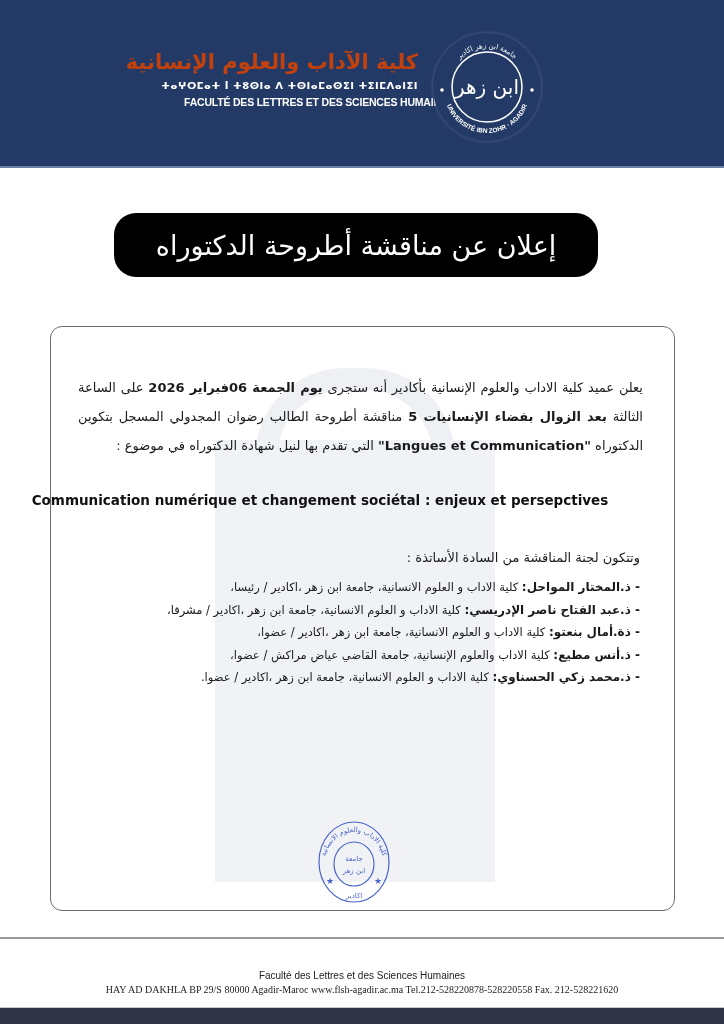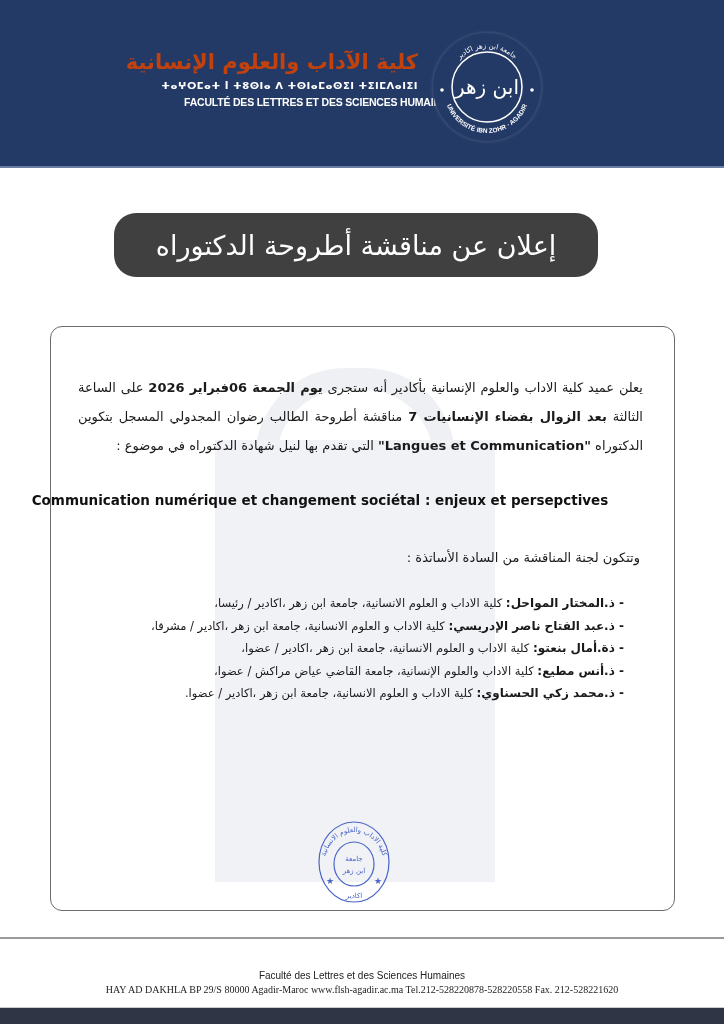--- a/index.html
+++ b/index.html
@@ -6,33 +6,33 @@
   body { width:724px; height:1024px; position:relative; background:#ffffff; overflow:hidden;
          font-family:"DejaVu Sans", sans-serif; }
   .header { position:absolute; left:0; top:0; width:724px; height:166px; background:#243a66; }
   .header-line { position:absolute; left:0; top:166px; width:724px; height:2px; background:#6a7fa3; }
   .fac-ar { position:absolute; right:306px; top:50px; color:#c2410c; font-size:21px; font-weight:bold; direction:rtl; white-space:nowrap; font-family:"DejaVu Sans", sans-serif; }
   .fac-tif { position:absolute; right:306px; top:80px; color:#fff; font-size:10px; font-weight:bold; white-space:nowrap; letter-spacing:0.5px; }
   .fac-fr { position:absolute; left:184px; top:96px; color:#fff; font-size:10.5px; font-weight:bold; white-space:nowrap; font-family:"Liberation Sans", sans-serif; letter-spacing:-0.2px; }
   .logo { position:absolute; left:428px; top:28px; width:118px; height:118px; }
 
   .title-pill { position:absolute; left:114px; top:213px; width:484px; height:64px; border-radius:22px;
-                background:#404040; color:#fff; display:flex; align-items:center; justify-content:center;
+                background:#000000; color:#fff; display:flex; align-items:center; justify-content:center;
                 font-size:27px; direction:rtl; white-space:nowrap; }
 
   .box { position:absolute; left:50px; top:326px; width:625px; height:585px; border:1.5px solid #6b6b6b; border-radius:12px; box-sizing:border-box; }
   .wm-handle { position:absolute; left:255px; top:368px; width:200px; height:160px; border:22px solid #eef0f4; border-bottom:none; border-radius:90px 90px 0 0; box-sizing:border-box; }
   .wm-body { position:absolute; left:215px; top:440px; width:280px; height:442px; background:#f0f2f6; }
 
   .para { position:absolute; left:78px; top:373px; width:565px; direction:rtl; text-align:justify; font-size:13px; line-height:29px; color:#1a1a1a; font-family:"DejaVu Sans", sans-serif; }
   .para b { font-weight:bold; }
   .para .fr { font-family:"DejaVu Sans", sans-serif; font-weight:bold; direction:ltr; unicode-bidi:embed; }
   .subject { position:absolute; left:0; top:492px; width:640px; text-align:center; font-family:"DejaVu Sans", sans-serif; font-weight:bold; font-size:13.5px; color:#111; }
   .jury-intro { position:absolute; right:84px; top:550px; direction:rtl; font-size:13px; color:#1a1a1a; white-space:nowrap; }
-  .jury { position:absolute; right:84px; top:576px; direction:rtl; list-style:none; margin:16px; padding:0; }
+  .jury { position:absolute; right:84px; top:576px; direction:rtl; list-style:none; margin:0; padding:0; }
   .jury li { font-size:11.5px; line-height:22.5px; color:#1a1a1a; white-space:nowrap; }
   .jury li b { font-weight:bold; font-size:12px; }
 
   .stamp { position:absolute; left:316px; top:816px; width:76px; height:88px; }
 
   .footer-line { position:absolute; left:0; top:937px; width:724px; height:1.5px; background:#9a9a9a; }
   .footer-1 { position:absolute; left:0; top:970px; width:724px; text-align:center; font-family:"Liberation Sans", sans-serif; font-size:10px; color:#222; }
   .footer-2 { position:absolute; left:0; top:984px; width:724px; text-align:center; font-family:Liberation Serif, serif; font-size:10px; color:#222; }
   .bottom-band { position:absolute; left:0; top:1007px; width:724px; height:17px; background:#2f3545; border-top:1px solid #c9cbd0; }
 </style>
@@ -68,21 +68,21 @@
   </text>
   <text x="59" y="66" font-size="20" fill="#fff" text-anchor="middle" font-family="DejaVu Sans, sans-serif">ابن زهر</text>
 </svg>
 
 <div class="title-pill">إعلان عن مناقشة أطروحة الدكتوراه</div>
 
 <div class="box"></div>
 <div class="wm-handle"></div>
 <div class="wm-body"></div>
 
-<div class="para"><span>يعلن عميد كلية الاداب والعلوم الإنسانية بأكادير أنه ستجرى </span><b>يوم الجمعة 06فبراير 2026</b><span> على الساعة الثالثة </span><b>بعد الزوال بفضاء الإنسانيات 7</b><span> مناقشة أطروحة الطالب  رضوان المجدولي المسجل بتكوين الدكتوراه </span><b class="fr">"Langues et Communication"</b><span> التي تقدم بها لنيل شهادة الدكتوراه في موضوع :</span></div>
+<div class="para"><span>يعلن عميد كلية الاداب والعلوم الإنسانية بأكادير أنه ستجرى </span><b>يوم الجمعة 06فبراير 2026</b><span> على الساعة الثالثة </span><b>بعد الزوال بفضاء الإنسانيات 5</b><span> مناقشة أطروحة الطالب  رضوان المجدولي المسجل بتكوين الدكتوراه </span><b class="fr">"Langues et Communication"</b><span> التي تقدم بها لنيل شهادة الدكتوراه في موضوع :</span></div>
 
 <div class="subject">Communication numérique et changement sociétal : enjeux et persepctives</div>
 
 <div class="jury-intro">وتتكون لجنة المناقشة من السادة الأساتذة :</div>
 <ul class="jury">
   <li><b>- ذ.المختار المواحل:</b><span> كلية الاداب و العلوم الانسانية، جامعة ابن زهر ،اكادير / رئيسا،</span></li>
   <li><b>- ذ.عبد الفتاح ناصر الإدريسي:</b><span> كلية الاداب و العلوم الانسانية، جامعة ابن زهر ،اكادير / مشرفا،</span></li>
   <li><b>- ذة.أمال بنعتو:</b><span> كلية الاداب و العلوم الانسانية، جامعة ابن زهر ،اكادير / عضوا،</span></li>
   <li><b>- ذ.أنس مطيع:</b><span> كلية الاداب والعلوم الإنسانية، جامعة القاضي عياض مراكش / عضوا،</span></li>
   <li><b>- ذ.محمد زكي الحسناوي:</b><span> كلية الاداب و العلوم الانسانية، جامعة ابن زهر ،اكادير / عضوا.</span></li>

